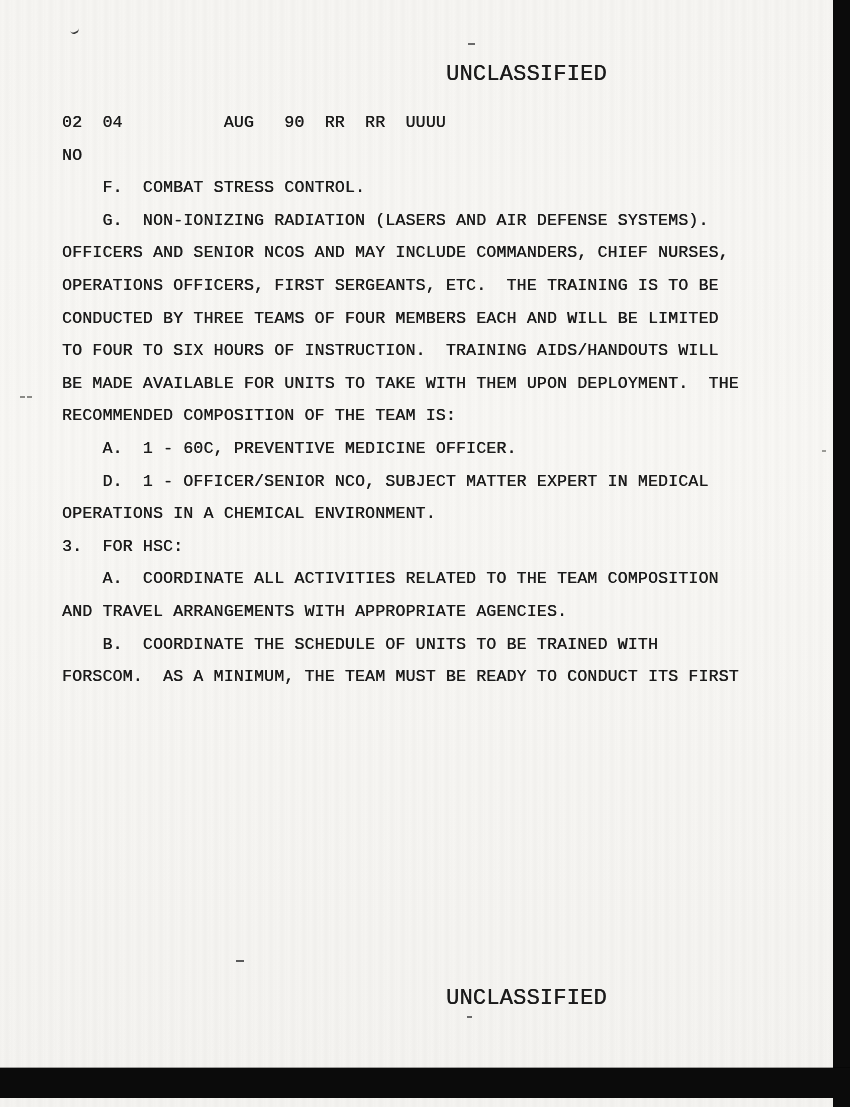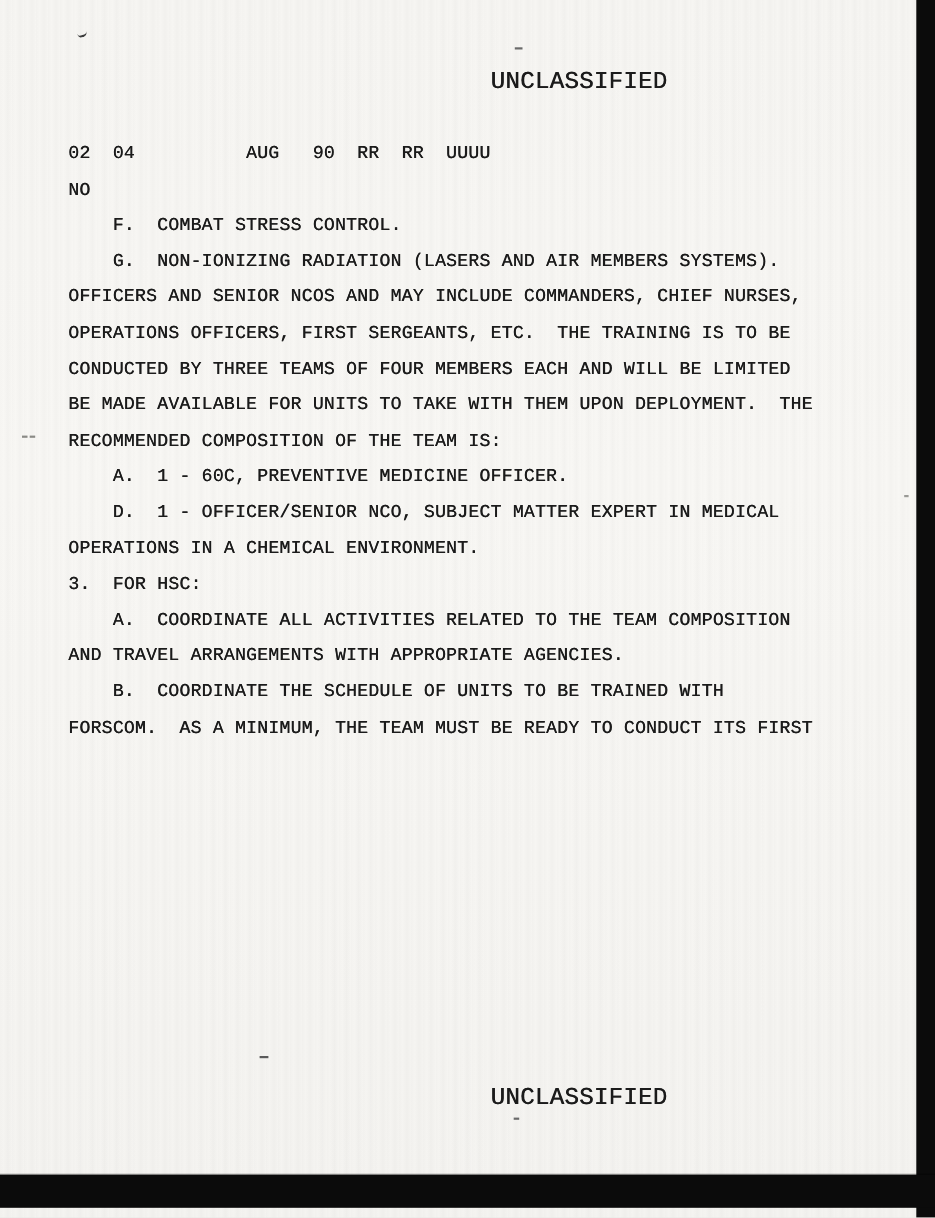--- a/index.html
+++ b/index.html
@@ -50,21 +50,20 @@
   }
   .classification.header { top: 62px; }
   .classification.footer { top: 986px; }
 
   
   .doc-body {
     position: absolute;
     left: 62px;
     top: 107px;
     width: 720px;
-    margin-top: 17px;
   }
   .doc-body .line {
     white-space: pre;
     font-size: 16.5px;
     line-height: 32.6px;
     height: 32.6px;
     letter-spacing: 0.2px;
     text-shadow: 0.3px 0 0 currentColor;
   }
 
@@ -138,24 +137,25 @@
   <div class="artifact dash-mid-lower"></div>
   <div class="artifact dash-right-margin"></div>
   <div class="artifact dot-below-footer"></div>
 
   <div class="classification header">UNCLASSIFIED</div>
 
   <div class="doc-body">
       <div class="line">02  04          AUG   90  RR  RR  UUUU</div>
       <div class="line">NO</div>
       <div class="line">    F.  COMBAT STRESS CONTROL.</div>
-      <div class="line">    G.  NON-IONIZING RADIATION (LASERS AND AIR MEMBERS SYSTEMS).</div>
+      <div class="line">    G.  NON-IONIZING RADIATION (LASERS AND AIR DEFENSE SYSTEMS).</div>
       <div class="line">OFFICERS AND SENIOR NCOS AND MAY INCLUDE COMMANDERS, CHIEF NURSES,</div>
       <div class="line">OPERATIONS OFFICERS, FIRST SERGEANTS, ETC.  THE TRAINING IS TO BE</div>
       <div class="line">CONDUCTED BY THREE TEAMS OF FOUR MEMBERS EACH AND WILL BE LIMITED</div>
+      <div class="line">TO FOUR TO SIX HOURS OF INSTRUCTION.  TRAINING AIDS/HANDOUTS WILL</div>
       <div class="line">BE MADE AVAILABLE FOR UNITS TO TAKE WITH THEM UPON DEPLOYMENT.  THE</div>
       <div class="line">RECOMMENDED COMPOSITION OF THE TEAM IS:</div>
       <div class="line">    A.  1 - 60C, PREVENTIVE MEDICINE OFFICER.</div>
       <div class="line">    D.  1 - OFFICER/SENIOR NCO, SUBJECT MATTER EXPERT IN MEDICAL</div>
       <div class="line">OPERATIONS IN A CHEMICAL ENVIRONMENT.</div>
       <div class="line">3.  FOR HSC:</div>
       <div class="line">    A.  COORDINATE ALL ACTIVITIES RELATED TO THE TEAM COMPOSITION</div>
       <div class="line">AND TRAVEL ARRANGEMENTS WITH APPROPRIATE AGENCIES.</div>
       <div class="line">    B.  COORDINATE THE SCHEDULE OF UNITS TO BE TRAINED WITH</div>
       <div class="line">FORSCOM.  AS A MINIMUM, THE TEAM MUST BE READY TO CONDUCT ITS FIRST</div>

